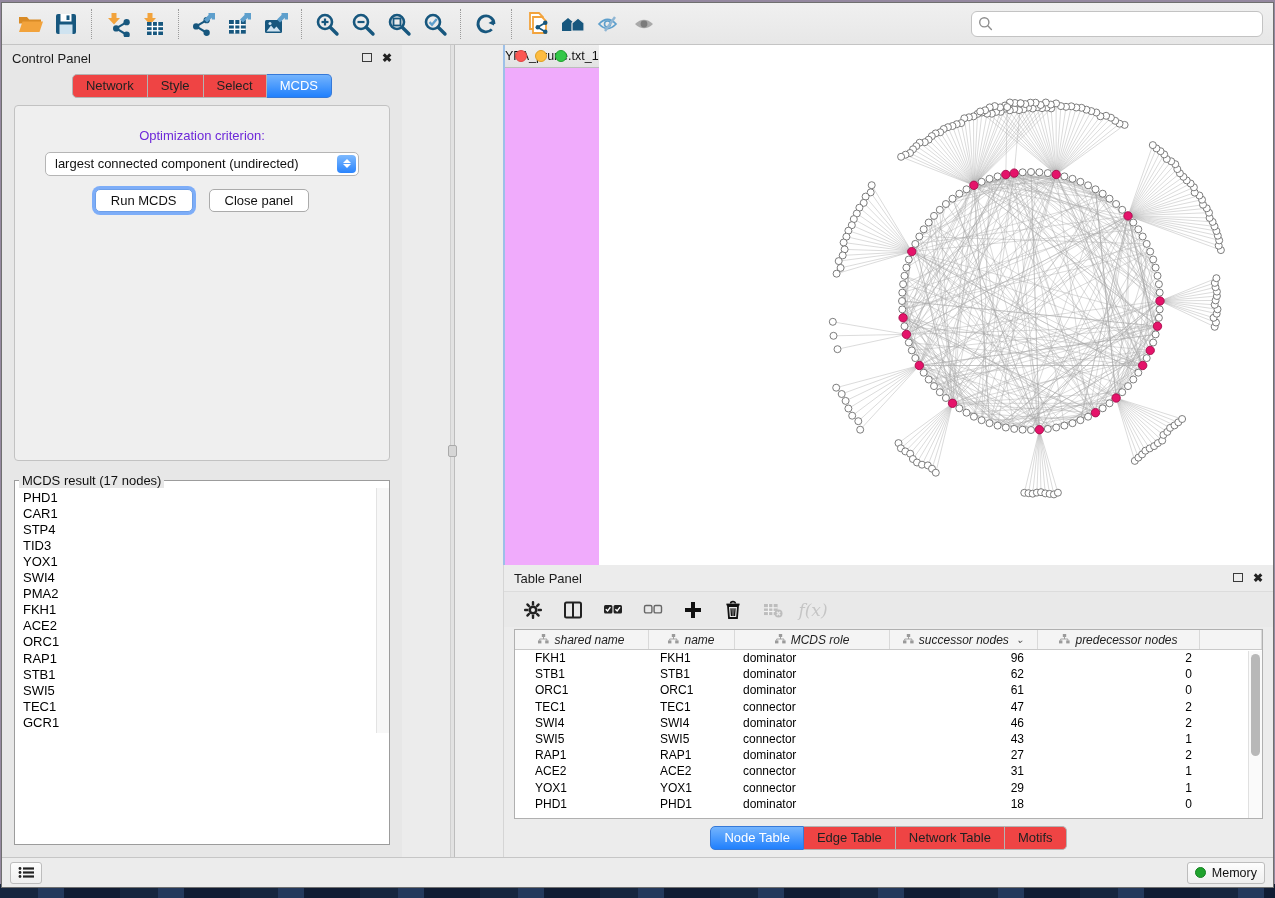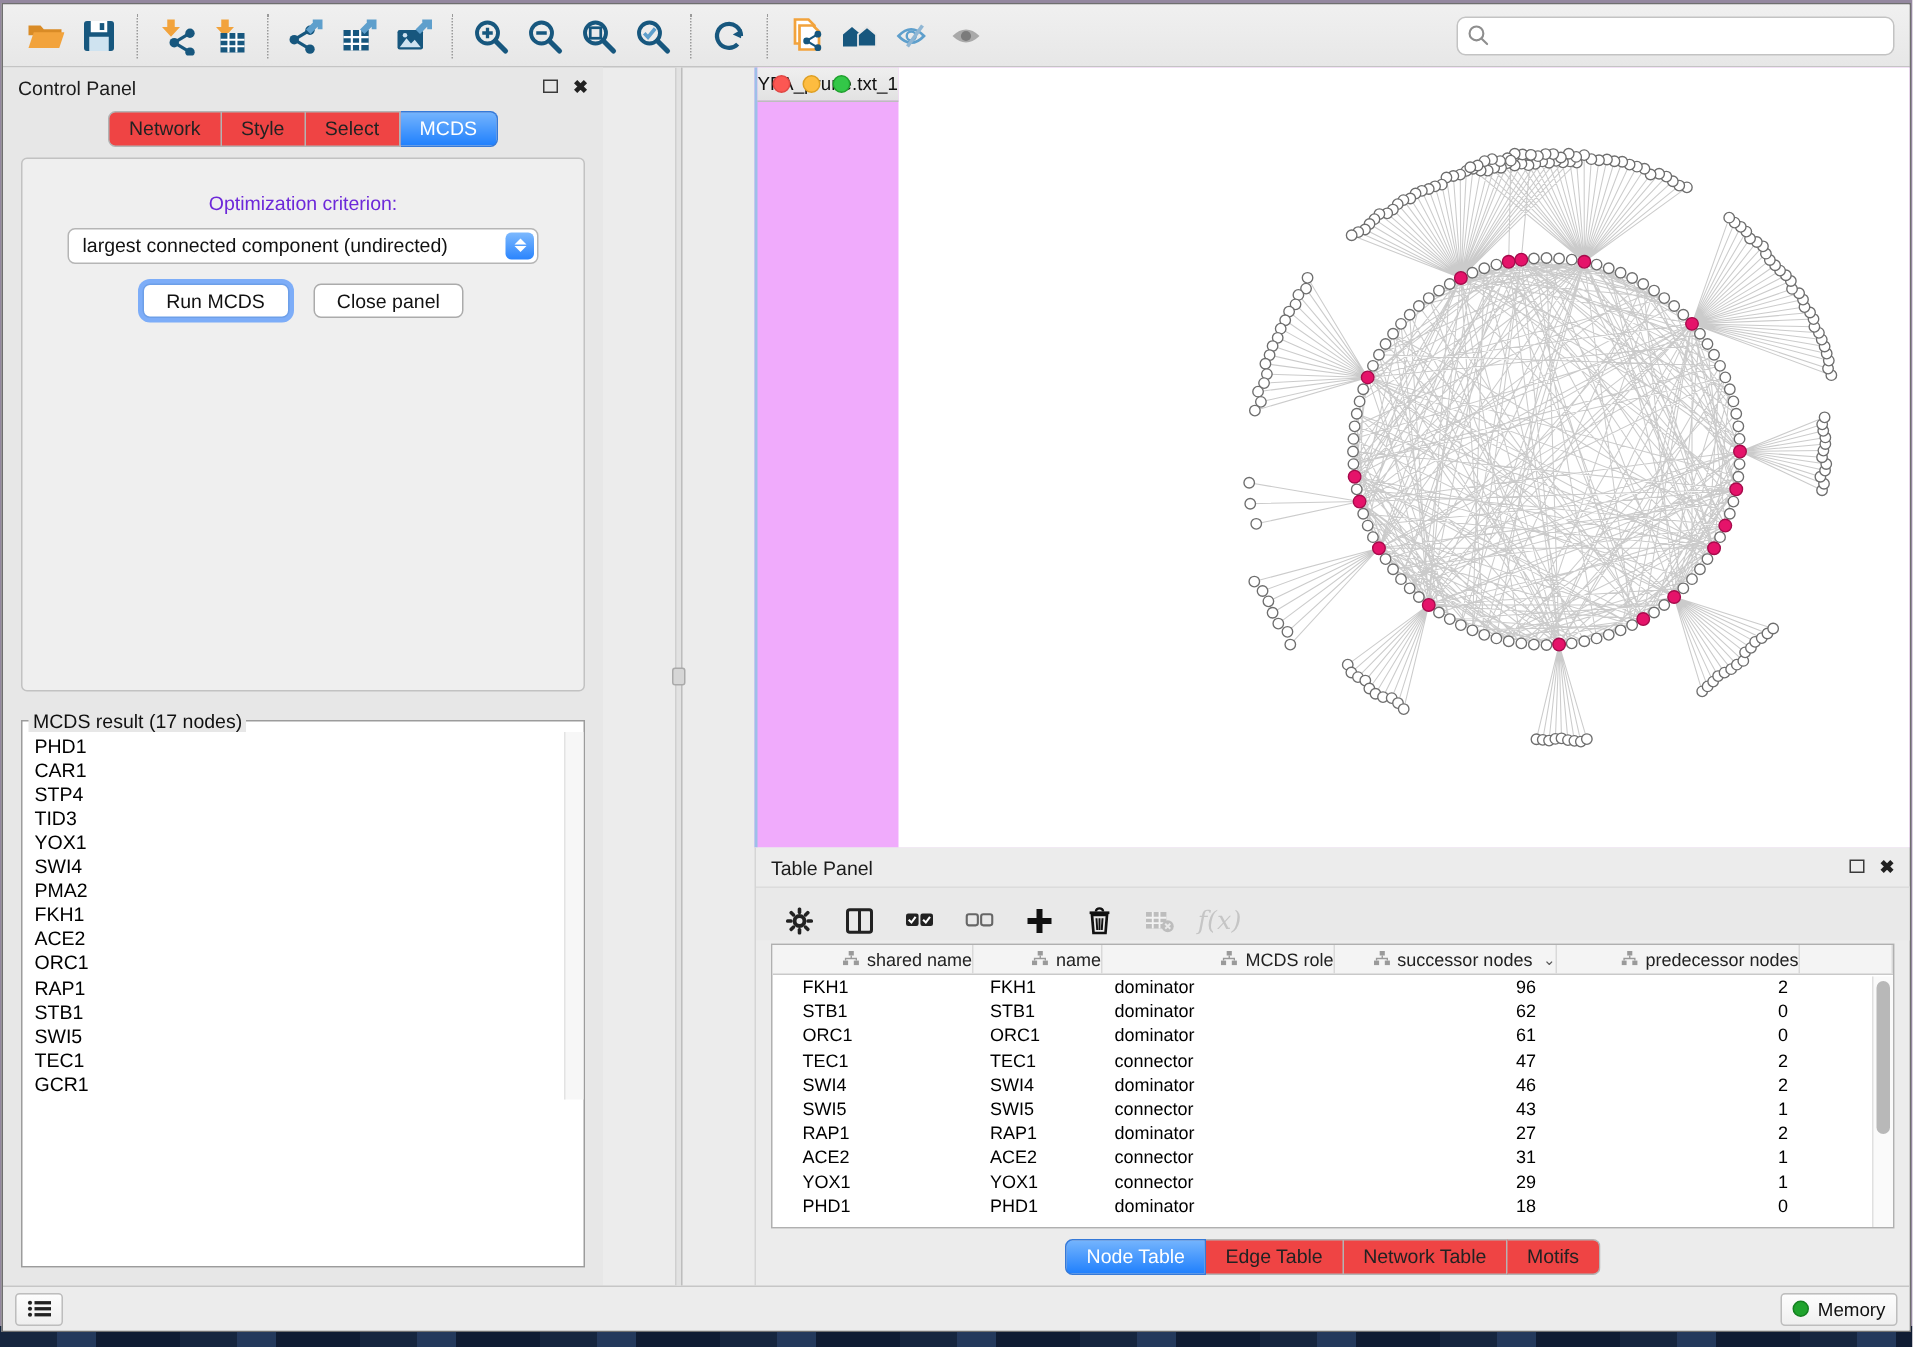--- a/index.html
+++ b/index.html
@@ -69,29 +69,29 @@
   .lights { position:absolute; left:10px; top:5px; display:flex; gap:8px; }
   .light { width:12px; height:12px; border-radius:50%; }
   .light.red { background:#fc5753; border:1px solid #df4744; }
   .light.yellow { background:#fdbc40; border:1px solid #de9f23; }
   .light.green { background:#33c748; border:1px solid #1fa12e; }
   .net-title { flex:1; text-align:center; font-size:12.5px; color:#111; }
   .net-canvas { flex:1; background:#fff; overflow:hidden; }
 
   
   .tpanel { flex:1; background:#ececec; display:flex; flex-direction:column; border-left:1px solid #d5d5d5; }
-  .t-toolbar { height:36px; display:flex; align-items:flex-end; gap:10px; padding:0 14px;
+  .t-toolbar { height:36px; display:flex; align-items:center; gap:10px; padding:0 14px;
     background:#e9e9e9; border-top:1px solid #dcdcdc; }
   .t-icon { width:30px; height:26px; display:flex; align-items:center; justify-content:center; }
   .t-icon.disabled { opacity:.45; }
   .fx { font-family:"DejaVu Serif", serif; font-style:italic; font-size:17px; color:#9a9a9a; }
   .tablebox { margin:2px 10px 0; background:#fff; border:1px solid #b0b0b0; height:190px; position:relative; overflow:hidden; }
   .thead { display:flex; height:20px; background:#f4f4f4; border-bottom:1px solid #c9c9c9; }
-  .th { display:flex; align-items:center; justify-content:flex-end; gap:5px; font-size:12px; color:#222;
-    border-right:1px solid #d9d9d9; overflow:hidden; white-space:nowrap; }
+  .th { display:flex; align-items:center; justify-content:center; gap:5px; font-size:12px; color:#222;
+    border-right:1px solid #d9d9d9; overflow:hidden; white-space:nowrap;font-style:italic; }
   .th .sort { font-size:10px; color:#555; margin-left:2px; }
   .trow { display:flex; height:16.2px; }
   .td { font-size:12px; color:#000; white-space:nowrap; overflow:hidden; line-height:16.2px; }
   .tscroll { position:absolute; top:21px; right:0; bottom:0; width:14px; background:#fafafa; border-left:1px solid #e0e0e0; }
   .tscroll .thumb { position:absolute; top:3px; left:2px; width:9px; height:102px; background:#b8b8b8; border-radius:5px; }
   .t-tabs { display:flex; justify-content:center; margin-top:7px; }
 
   
   .statusbar { height:30px; background:#ececec; border-top:1px solid #c6c6c6; display:flex; align-items:center;
     padding:0 8px; flex-shrink:0; }

